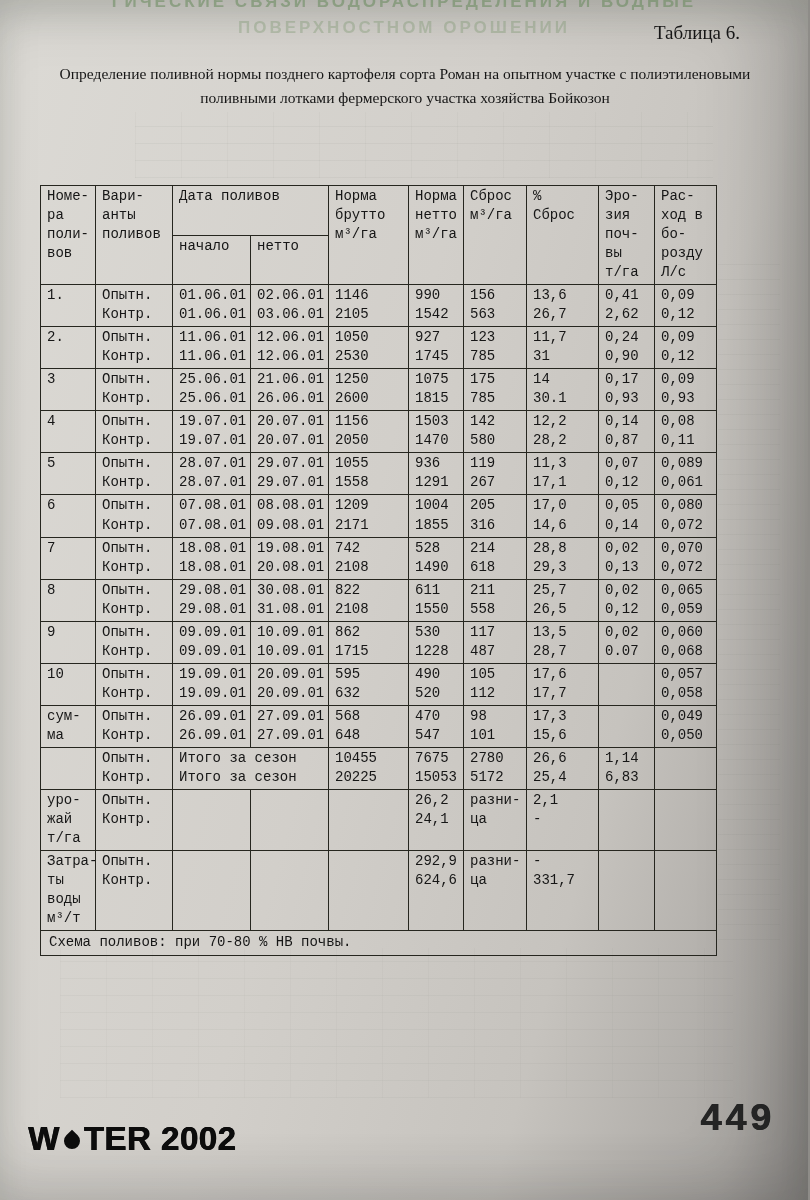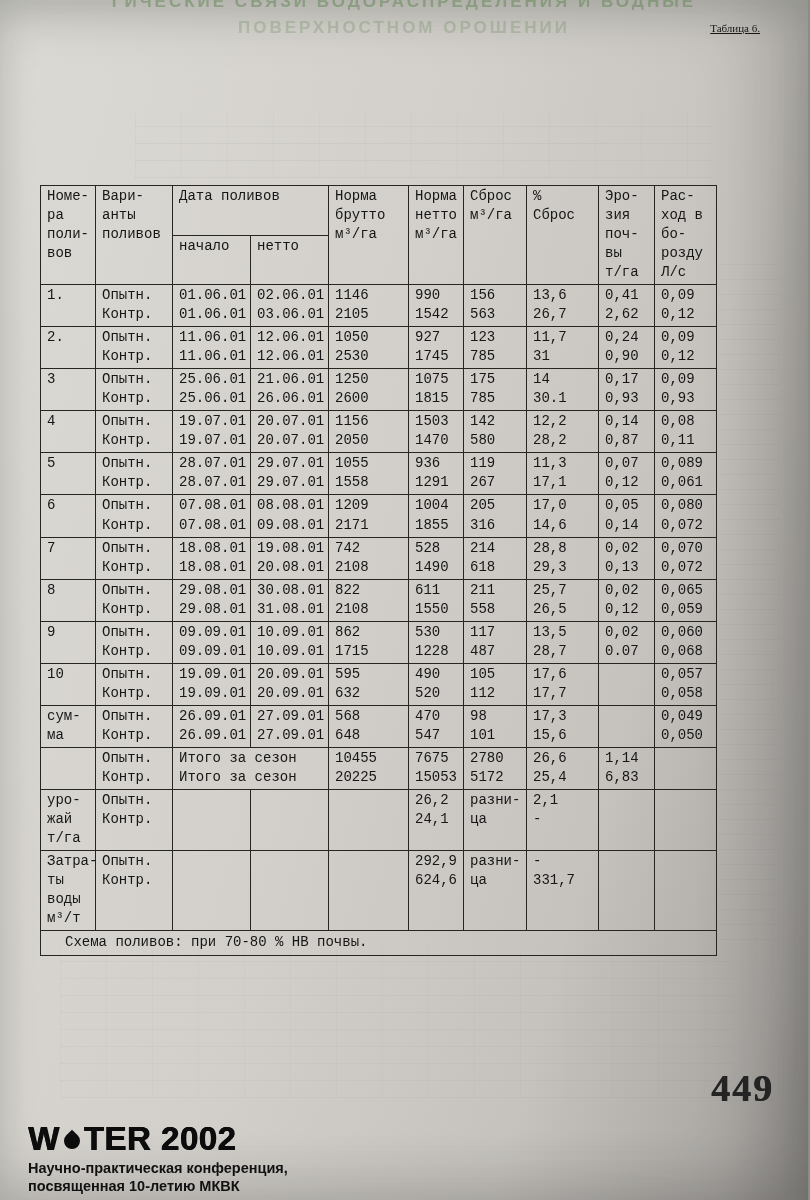--- a/index.html
+++ b/index.html
@@ -17,58 +17,59 @@
   .bleed .b2 { font-size:17px; color:rgba(96,134,84,.28); margin-top:6px; }
   .ghost { position:absolute; pointer-events:none; opacity:.38;
     background:
       repeating-linear-gradient(0deg, rgba(70,80,68,.14) 0 1px, transparent 1px 17px),
       repeating-linear-gradient(90deg, rgba(70,80,68,.10) 0 1px, transparent 1px 46px); }
   .ghost.g1 { left:135px; right:95px; top:112px; height:66px; }
   .ghost.g2 { left:60px; right:75px; top:948px; height:150px; opacity:.28; }
   .ghost.g3 { width:62px; right:28px; top:250px; height:690px; opacity:.30;
       background:repeating-linear-gradient(0deg, rgba(70,80,68,.16) 0 1px, transparent 1px 15px); }
 
-  .caption { position:absolute; top:22px; right:48px; font-size:11px;text-decoration:underline; }
+  .caption { position:absolute; top:22px; right:68px; font-size:19px; }
   .title { position:absolute; top:62px; left:25px; width:760px; text-align:center;
     font-size:15.5px; line-height:1.55; }
 
   table.main { position:absolute; left:40px; top:185px; border-collapse:collapse;
     table-layout:fixed; width:676px; font-size:14px; line-height:1.36;font-family:Liberation Mono, monospace; }
   table.main th, table.main td { border:1px solid #26261f; vertical-align:top;
     text-align:left; font-weight:normal; padding:1px 3px 2px 6px; white-space:pre-line; }
   table.main td.num { padding-left:6px; }
-  table.main td.schema { padding:2px 6px 3px 24px;margin-top:43px; }
+  table.main td.schema { padding:2px 6px 3px 8px;margin-top:43px; }
   col.c1{width:55px} col.c2{width:77px} col.c3{width:78px} col.c4{width:78px}
   col.c5{width:80px} col.c6{width:55px} col.c7{width:63px} col.c8{width:72px}
   col.c9{width:56px} col.c10{width:62px}
 
   .footer { position:absolute; left:28px; top:1120px; font-family:"Liberation Sans",sans-serif; }
   .logo { font-size:33px; font-weight:bold; letter-spacing:.5px; color:#0c0c0c;
     text-shadow:.7px 0 0 #0c0c0c, 0 .4px 0 #0c0c0c; display:flex; align-items:center; }
   .drop { display:inline-block; width:16px; height:16px; background:#0c0c0c;
     border-radius:0 50% 50% 50%; transform:rotate(45deg); margin:4px 4px 0 4px; }
   .conf { font-size:14.5px; font-weight:bold; line-height:1.25; color:#111; margin-top:1px; }
-  .pagenum { position:absolute; right:34px; top:1066px; font-family:Liberation Serif, serif;
+  .pagenum { position:absolute; right:34px; top:1098px; font-family:Liberation Mono, monospace;
     font-size:38px; font-weight:bold; letter-spacing:2px; color:#242424;
     text-shadow:.6px 0 0 #242424;text-align:center; }
 </style>
 </head>
 <body>
 
 <div class="photo">
 
   <div class="bleed">
     <div class="b1">ГИЧЕСКИЕ СВЯЗИ ВОДОРАСПРЕДЕЛЕНИЯ И ВОДНЫЕ</div>
     <div class="b2">ПОВЕРХНОСТНОМ ОРОШЕНИИ</div>
   </div>
   <div class="ghost g1"></div>
   <div class="ghost g2"></div>
   <div class="ghost g3"></div>
 
   <div class="caption">Таблица 6.</div>
+  <div class="title">Определение поливной нормы позднего картофеля сорта Роман на опытном участке с полиэтиленовыми поливными лотками фермерского участка хозяйства Бойкозон</div>
 
   <table class="main">
     <colgroup>
       <col class="c1">
         <col class="c2">
         <col class="c3">
         <col class="c4">
         <col class="c5">
       <col class="c6">
         <col class="c7">
@@ -416,20 +417,16 @@
         </tr>
       </tbody>
   </table>
 
   <div class="footer">
     <div class="logo">
       <span>W</span>
       <span class="drop"></span>
       <span>TER 2002</span>
     </div>
-    <div class="conf">
-      <div>Научно-практическая конференция,</div>
-      <div>посвященная 10-летию МКВК</div>
-    </div>
   </div>
 
   <div class="pagenum">449</div>
 </div>
 
 </body></html>

